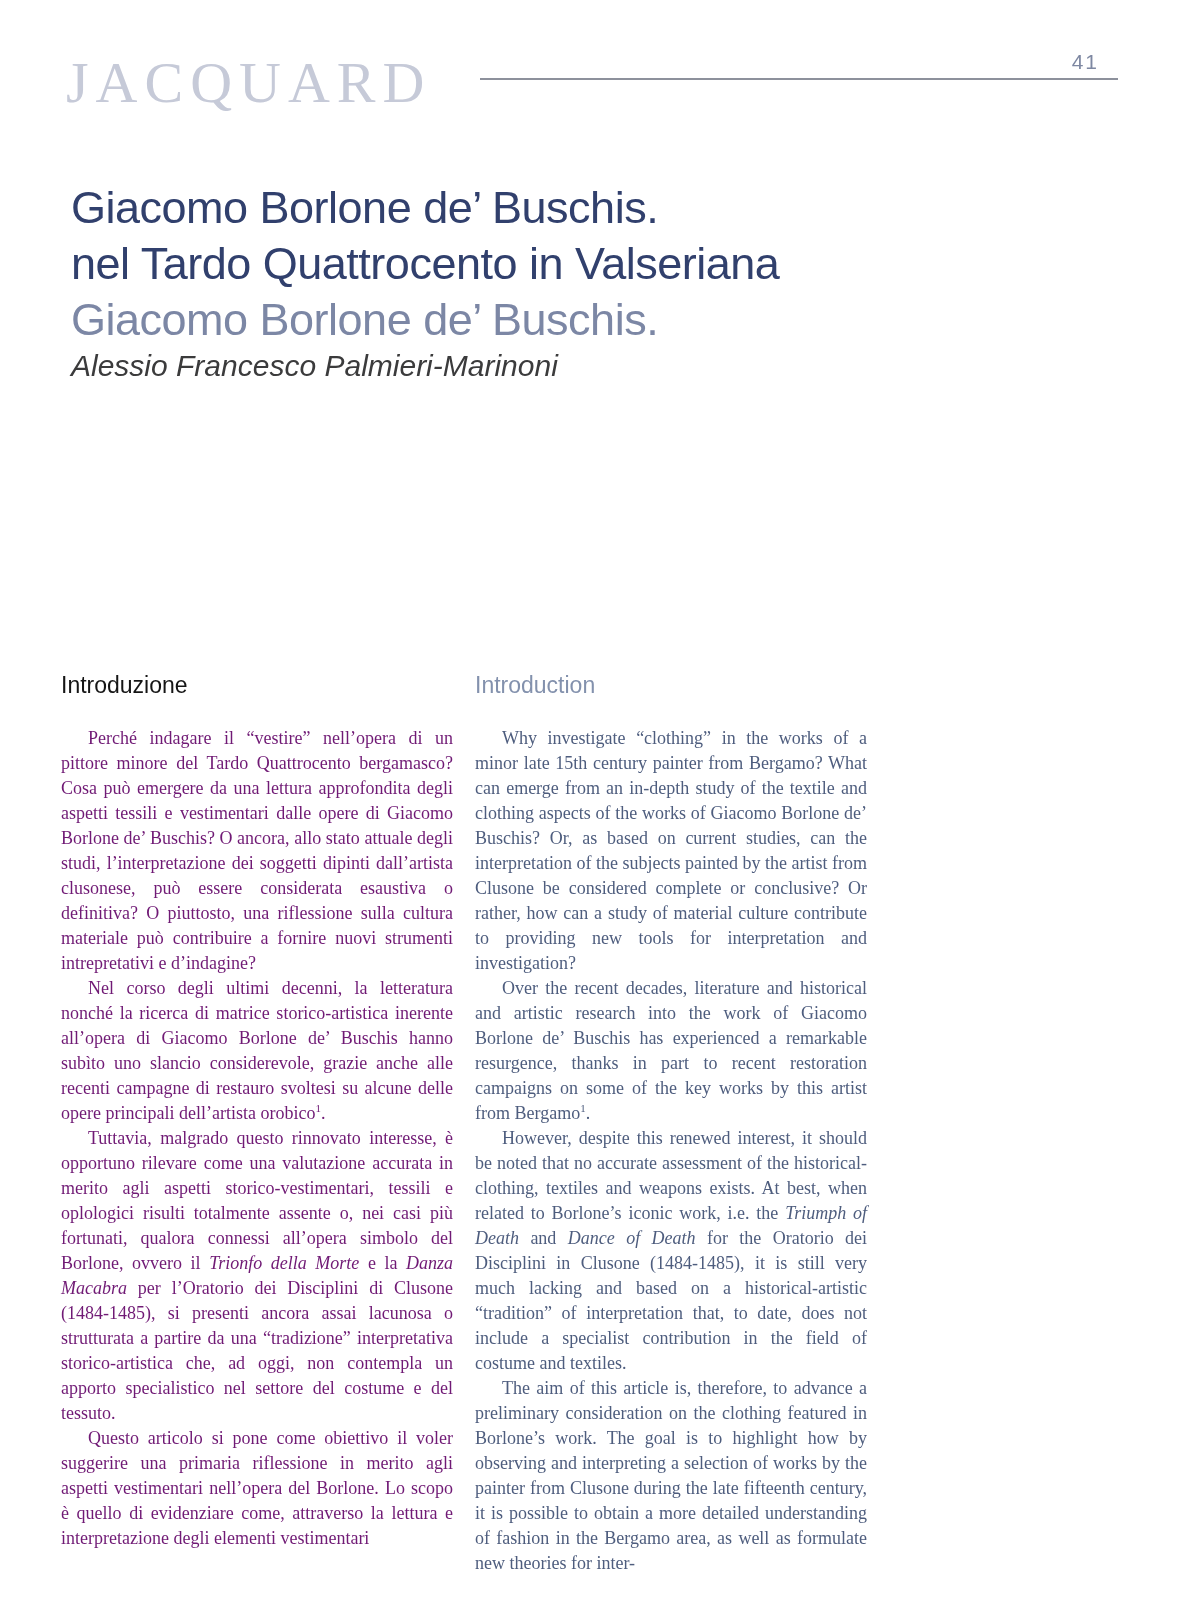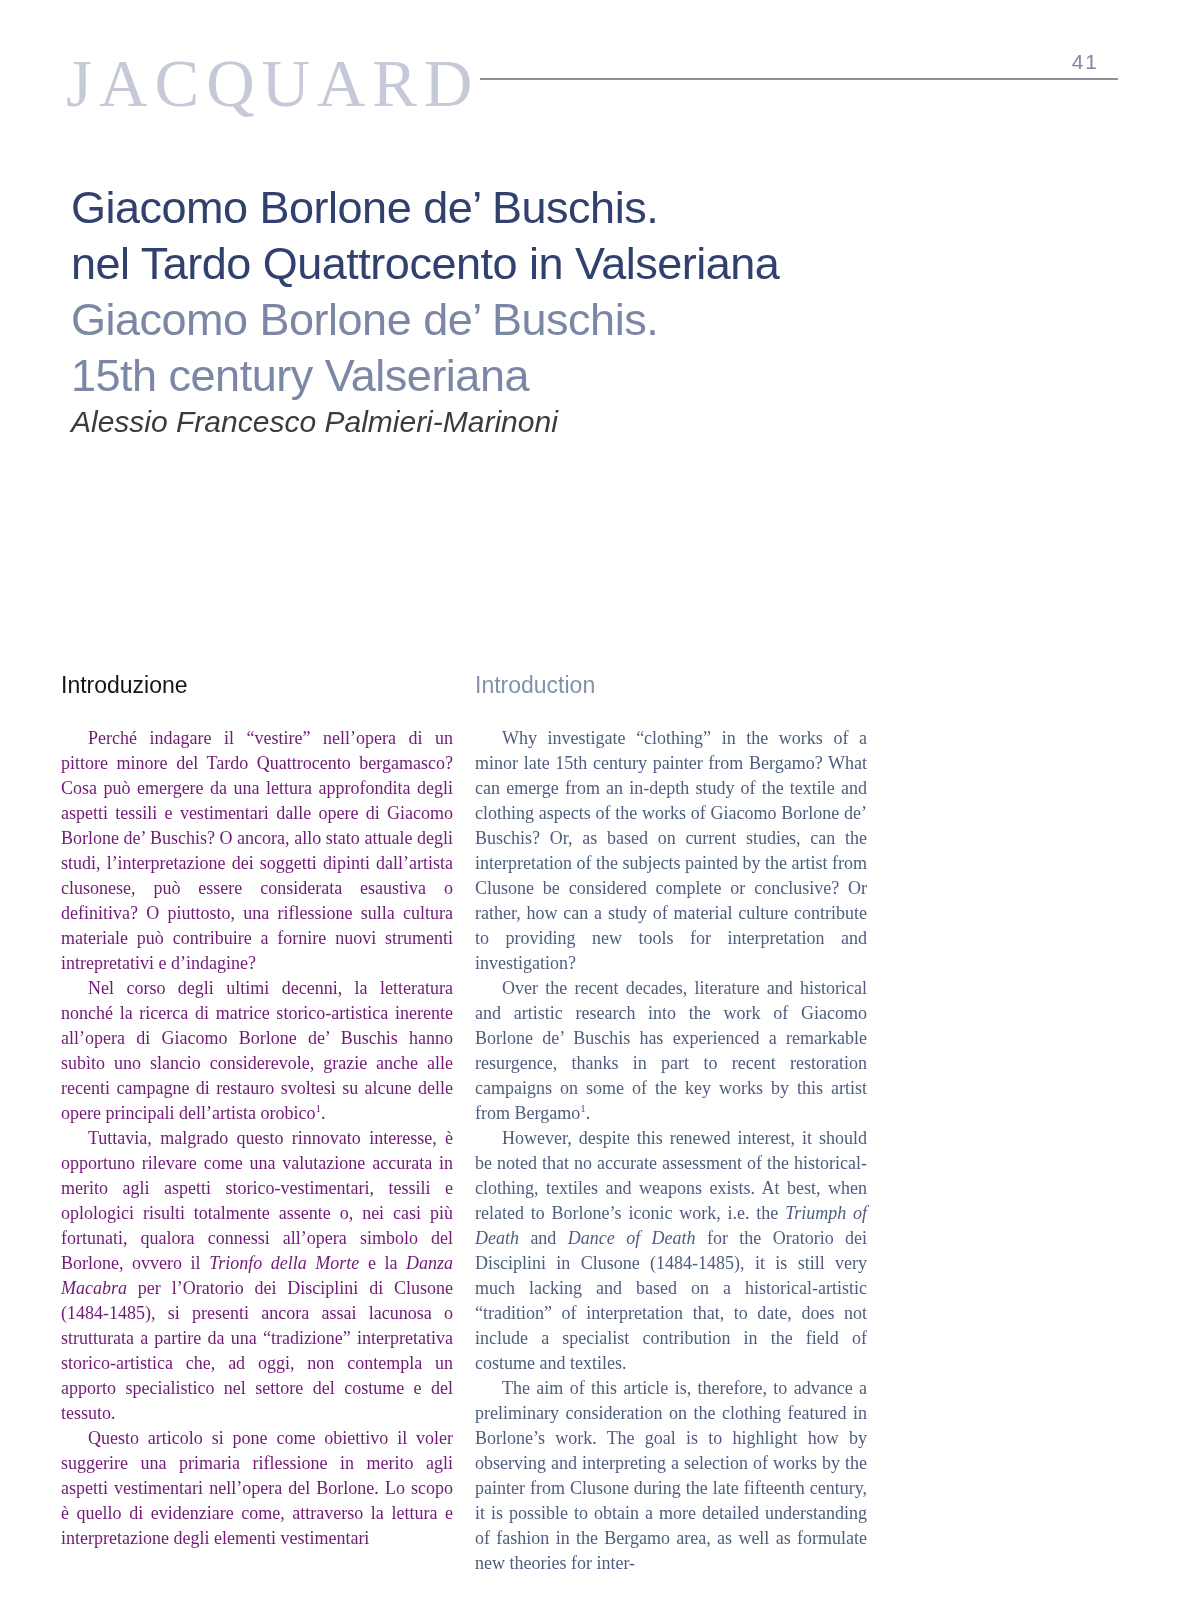--- a/index.html
+++ b/index.html
@@ -12,21 +12,21 @@
     overflow: hidden;
     font-family: "Liberation Serif", serif;
   }
 
   
   .logo {
     position: absolute;
     left: 66px;
     top: 48px;
     font-family: "Liberation Serif", serif;
-    font-size: 67px;
+    font-size: 58px;
     line-height: 70px;
     letter-spacing: 7px;
     color: #c6cad8;
   }
   .header-rule {
     position: absolute;
     left: 480px;
     width: 638px;
     top: 78px;
     height: 2px;
@@ -108,21 +108,20 @@
 <div class="page">
 
   <div class="logo">JACQUARD</div>
   <div class="header-rule"></div>
   <div class="page-number">41</div>
 
   <div class="title-block">
     <div class="title-line title-it">Giacomo Borlone de’ Buschis.</div>
     <div class="title-line title-it">nel Tardo Quattrocento in Valseriana</div>
     <div class="title-line title-en">Giacomo Borlone de’ Buschis.</div>
-    <div class="title-line title-en">15th century Valseriana</div>
     <div class="author">Alessio Francesco Palmieri-Marinoni</div>
   </div>
 
   <div class="columns">
     <div class="col col-left">
       <h2 class="col-heading">Introduzione</h2>
     <p><span>Perché indagare il “vestire” nell’opera di un pittore minore del Tardo Quattrocento bergamasco? Cosa può emergere da una lettura approfondita degli aspetti tessili e vestimentari dalle opere di Giacomo Borlone de’ Buschis? O ancora, allo stato attuale degli studi, l’interpretazione dei soggetti dipinti dall’artista clusonese, può essere considerata esaustiva o definitiva? O piuttosto, una riflessione sulla cultura materiale può contribuire a fornire nuovi strumenti intrepretativi e d’indagine?</span></p>
         <p><span>Nel corso degli ultimi decenni, la letteratura nonché la ricerca di matrice storico-artistica inerente all’opera di Giacomo Borlone de’ Buschis hanno subìto uno slancio considerevole, grazie anche alle recenti campagne di restauro svoltesi su alcune delle opere principali dell’artista orobico</span><sup>1</sup><span>.</span></p>
         <p><span>Tuttavia, malgrado questo rinnovato interesse, è opportuno rilevare come una valutazione accurata in merito agli aspetti storico-vestimentari, tessili e oplologici risulti totalmente assente o, nei casi più fortunati, qualora connessi all’opera simbolo del Borlone, ovvero il </span><em>Trionfo della Morte</em><span> e la </span><em>Danza Macabra</em><span> per l’Oratorio dei Disciplini di Clusone (1484-1485), si presenti ancora assai lacunosa o strutturata a partire da una “tradizione” interpretativa storico-artistica che, ad oggi, non contempla un apporto specialistico nel settore del costume e del tessuto.</span></p>
         <p><span>Questo articolo si pone come obiettivo il voler suggerire una primaria riflessione in merito agli aspetti vestimentari nell’opera del Borlone. Lo scopo è quello di evidenziare come, attraverso la lettura e interpretazione degli elementi vestimentari</span></p>

